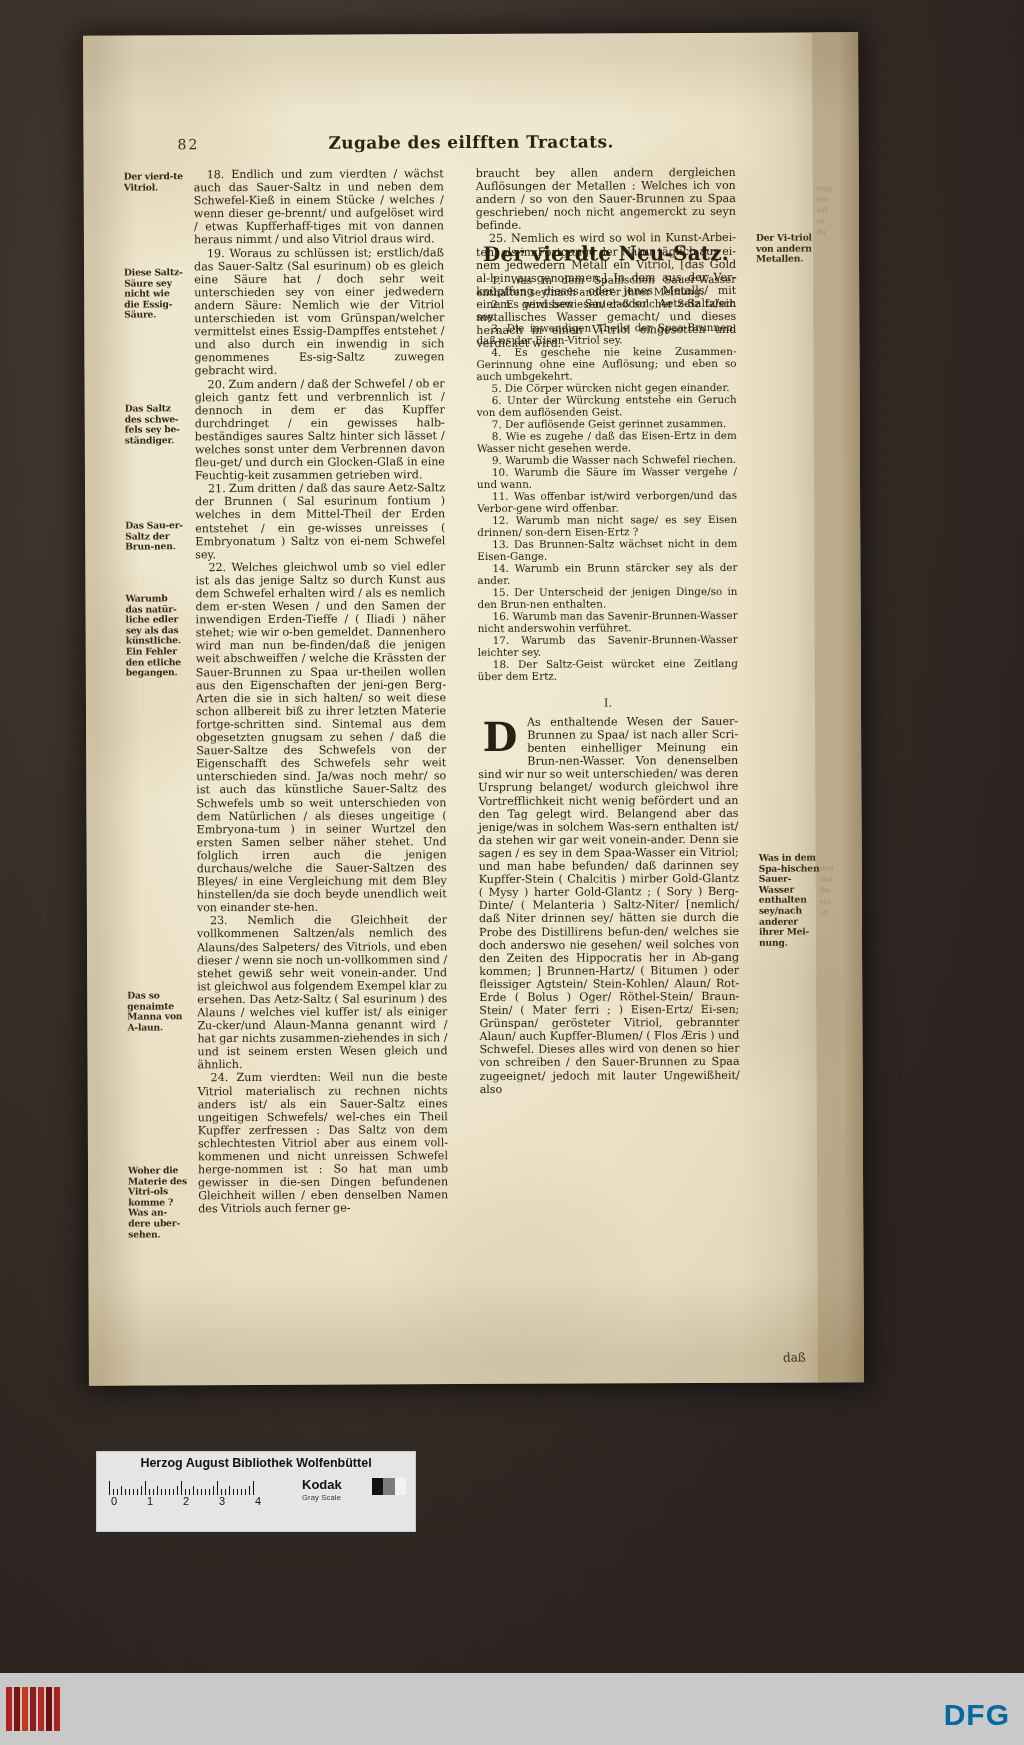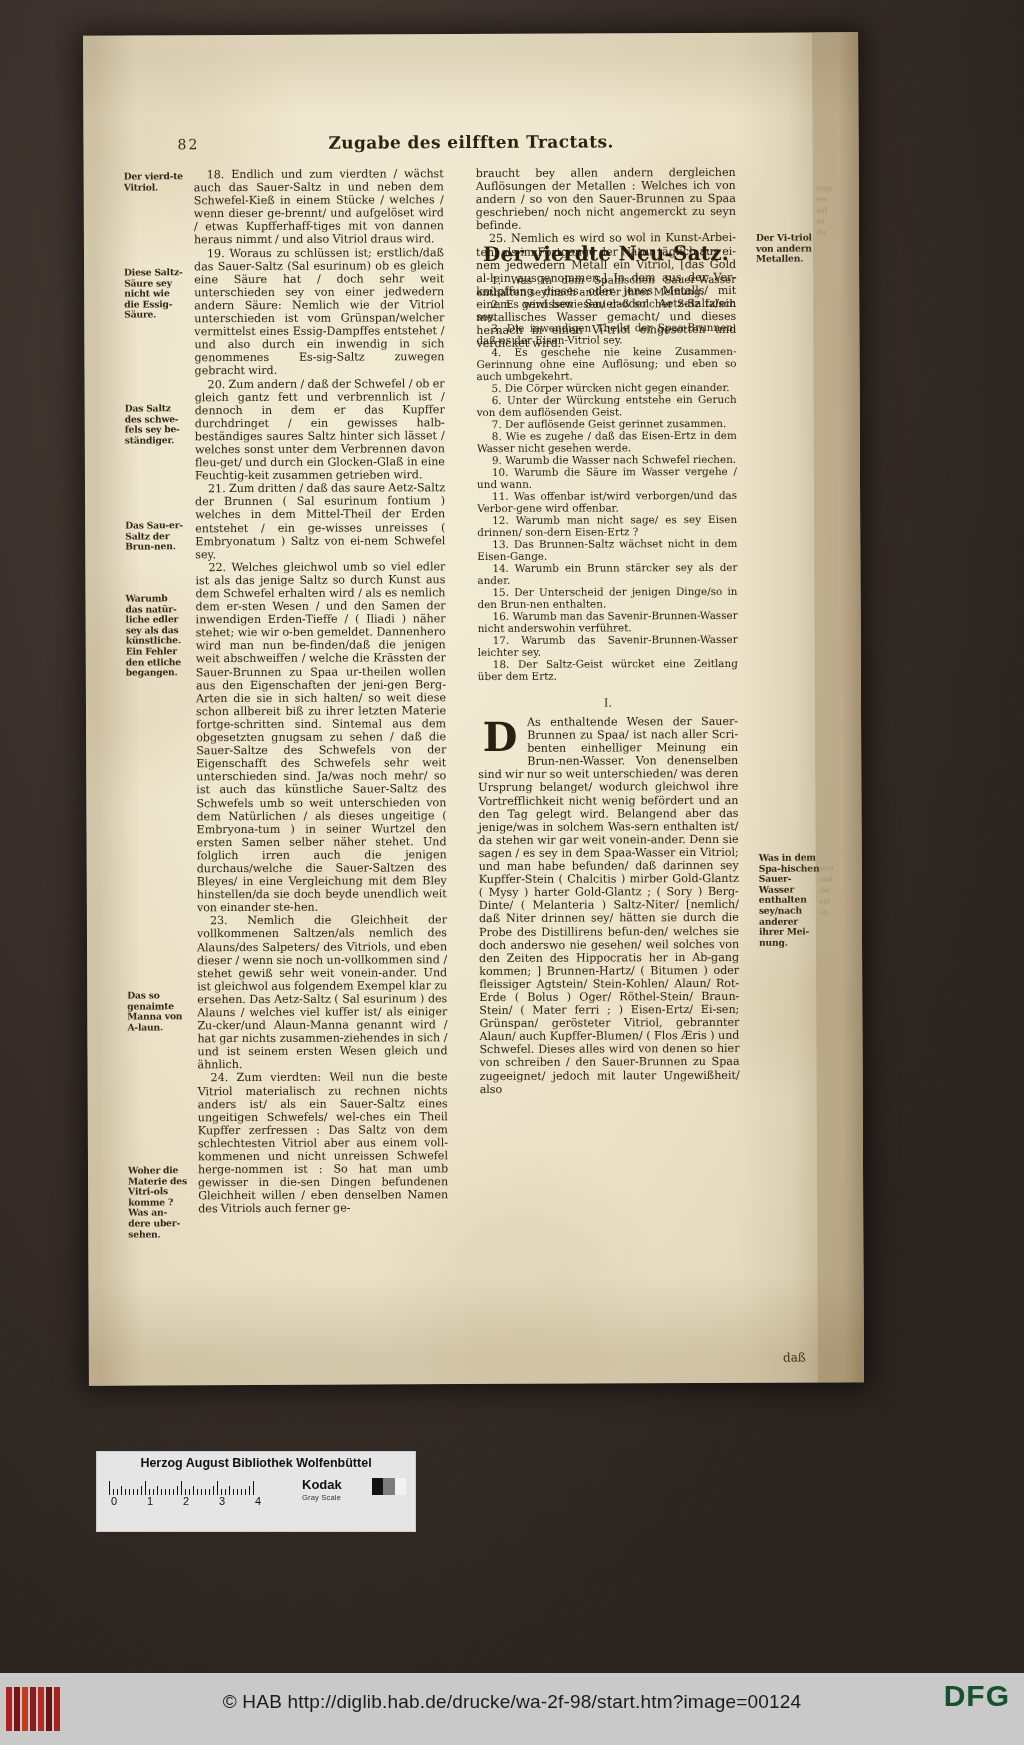--- a/index.html
+++ b/index.html
@@ -154,23 +154,23 @@
   .footer{
     position:absolute;left:0;bottom:0;width:1024px;height:72px;
     background:#c9c9c9;
   }
   .footer-text{
     position:absolute;left:0;top:18px;width:1024px;text-align:center;
     font-family:"Liberation Sans",sans-serif;font-size:19px;color:#1b1b1b;
     letter-spacing:.2px;
   }
   .dfg{
-    position:absolute;right:14px;top:6px;
+    position:absolute;right:14px;top:25px;
     font-family:"Liberation Sans",sans-serif;font-weight:bold;font-size:30px;
-    color:#14532d;letter-spacing:1px;
+    color:#0369a1;letter-spacing:1px;
   }
   .colorbars{position:absolute;left:6px;top:14px;width:64px;height:44px;display:flex;gap:2px;}
   .colorbars i{display:block;width:6px;height:44px;}
 </style>
 </head>
 <body>
 
 <div class="backdrop"></div>
 
 <div class="page">
@@ -309,15 +309,14 @@
 <div class="footer">
   <div class="colorbars">
     <i style="background:#b02020;"></i>
     <i style="background:#7a1515;"></i>
     <i style="background:#c43a1a;"></i>
     <i style="background:#8d1d1d;"></i>
     <i style="background:#b52a22;"></i>
     <i style="background:#6d1212;"></i>
     <i style="background:#a82420;"></i>
   </div>
-  <div class="footer-text">© HAB http://diglib.hab.de/drucke/wa-2f-98/start.htm?image=00124</div>
   <div class="dfg">DFG</div>
 </div>
 
 </body></html>

